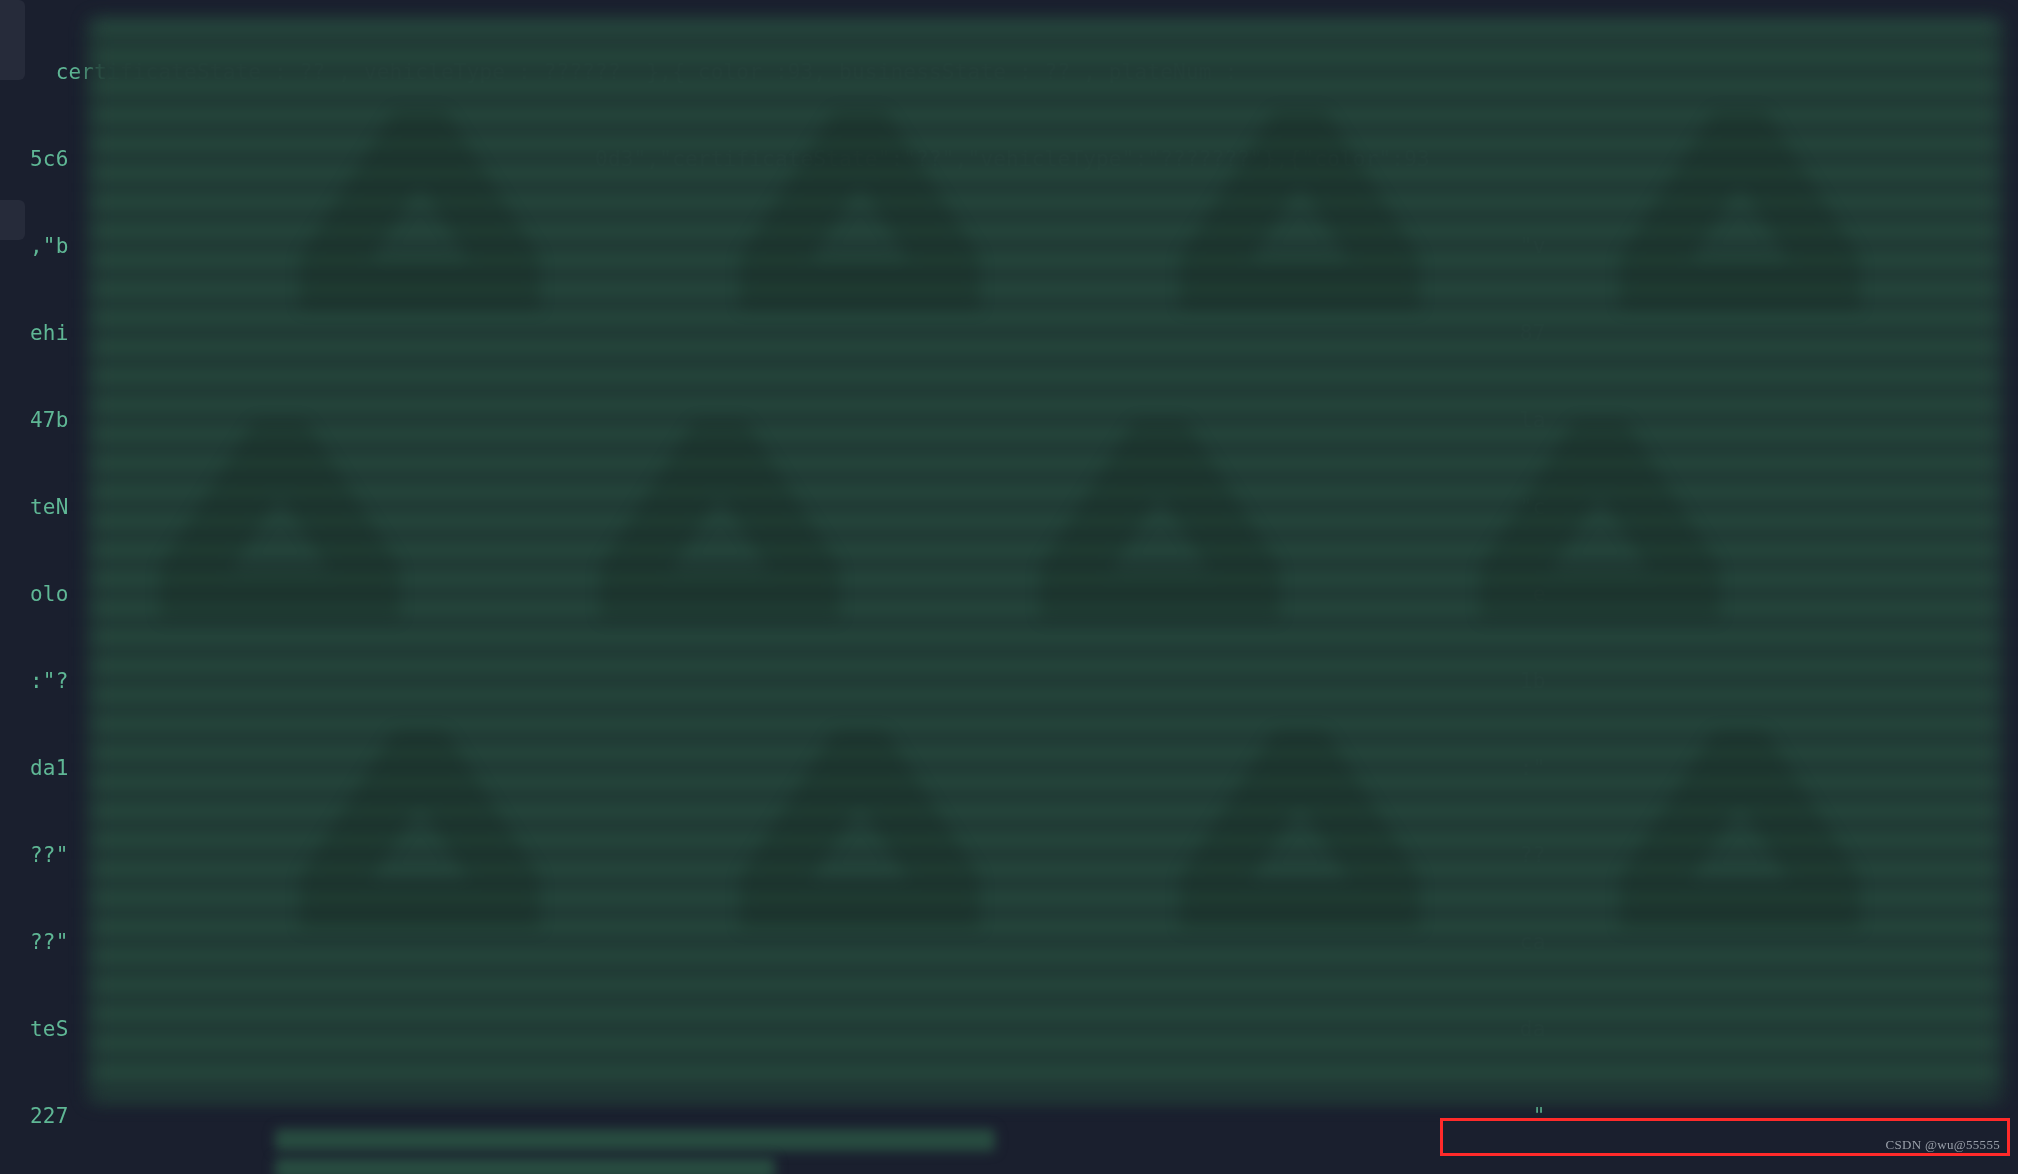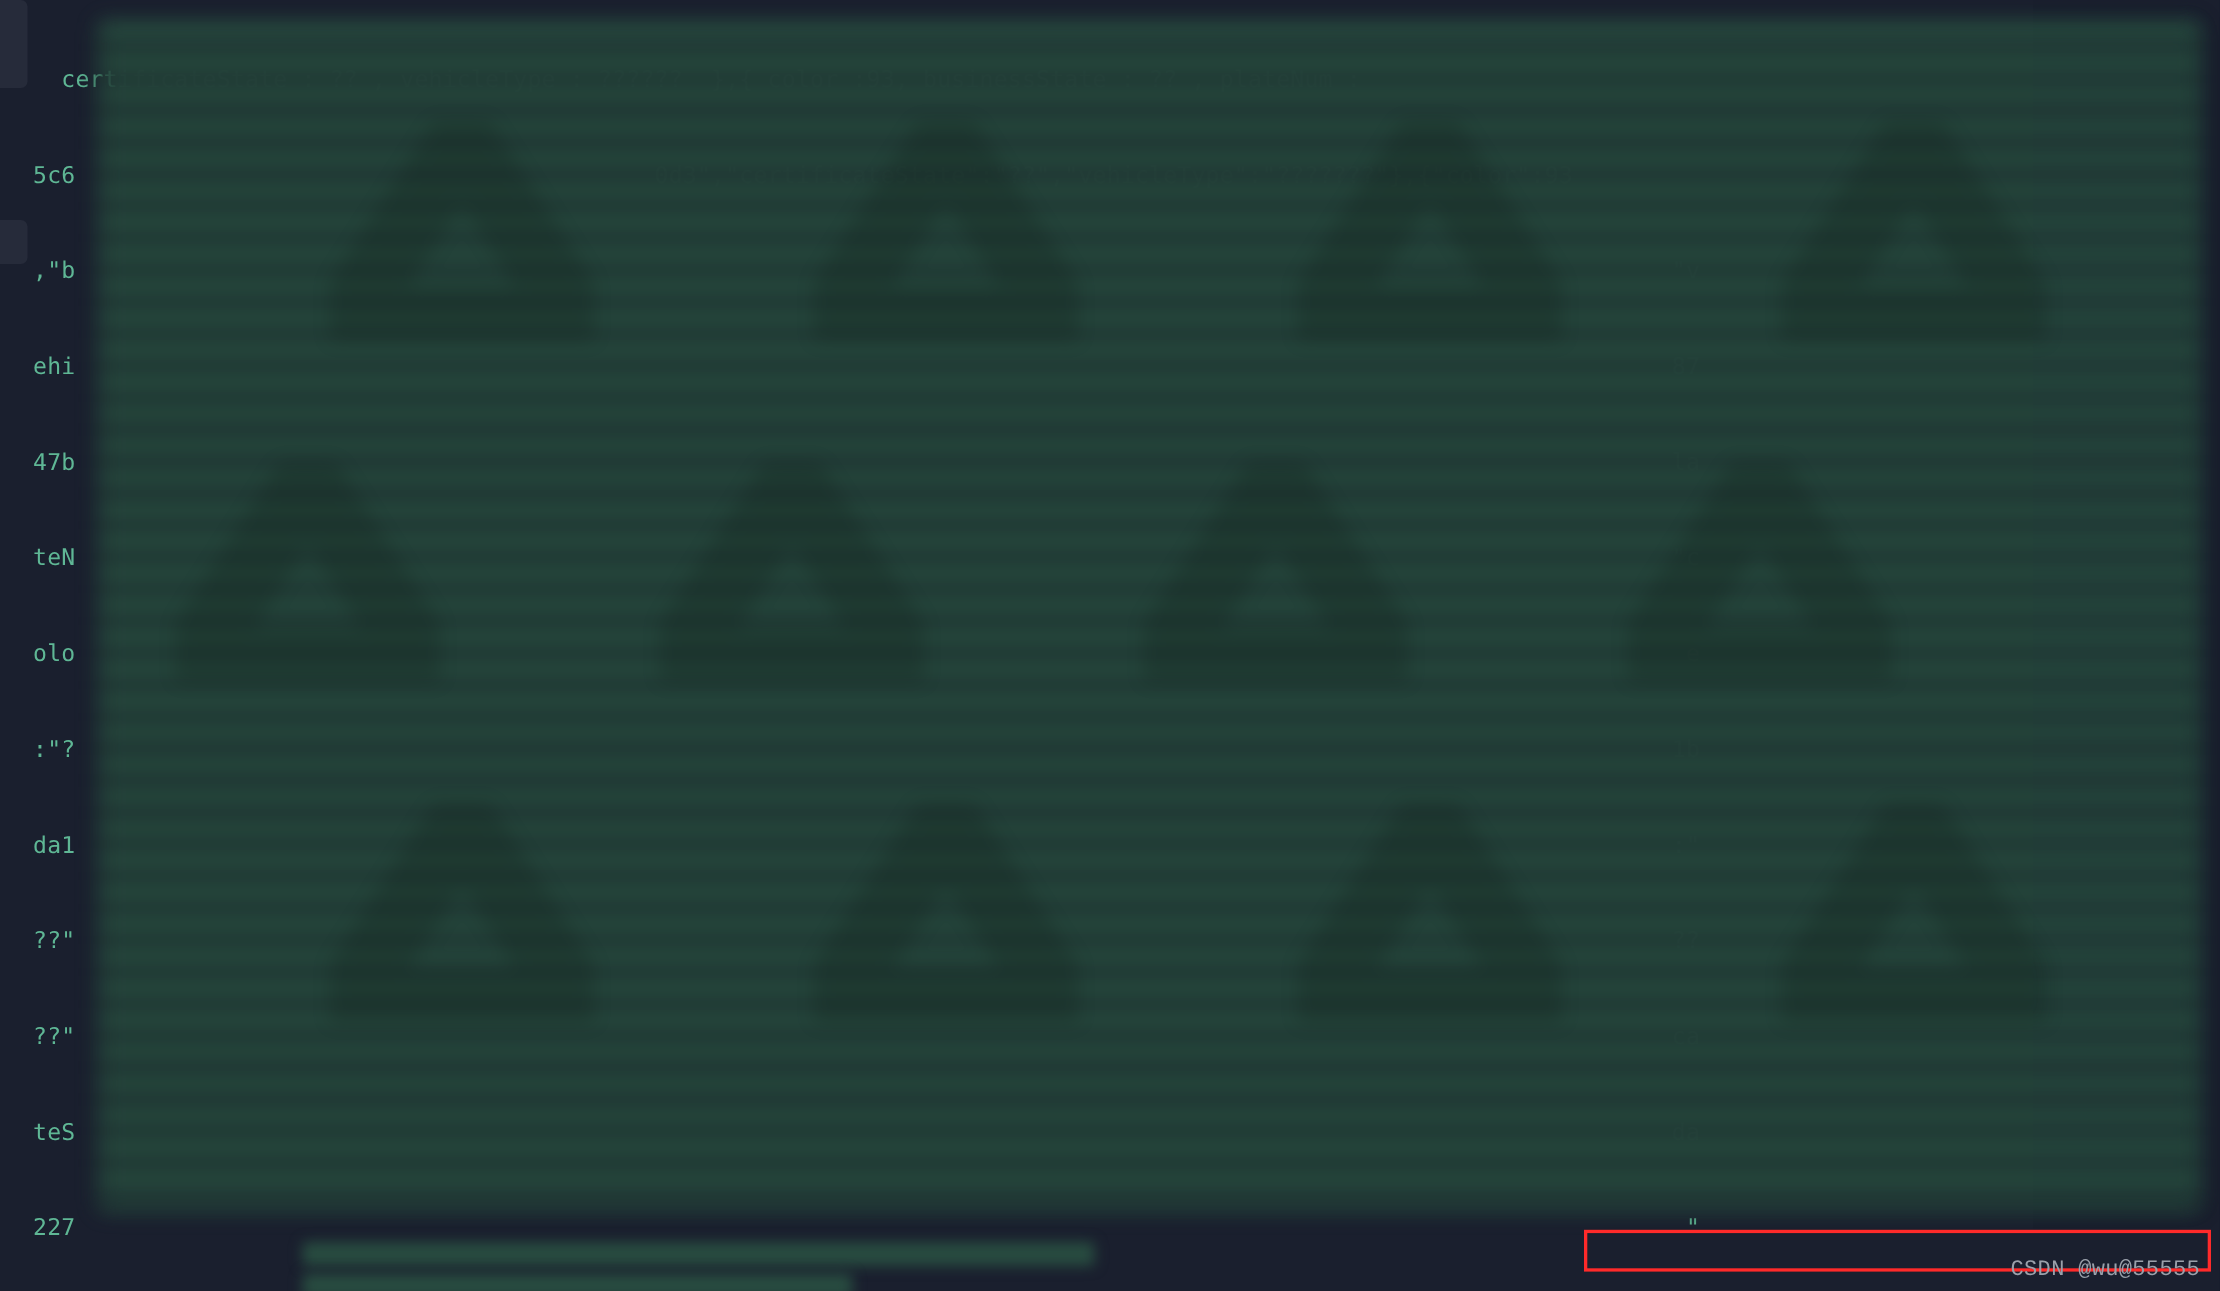--- a/index.html
+++ b/index.html
@@ -108,23 +108,23 @@
     position: absolute;
     background: #284c40;
     filter: blur(6px);
     height: 22px;
     border-radius: 4px;
     pointer-events: none;
   }
   .watermark {
     position: absolute;
     right: 18px;
-    bottom: 8px;
-    font-family: Liberation Mono, monospace;
-    font-size: 20px;
+    bottom: 21px;
+    font-family: Liberation Serif, serif;
+    font-size: 13px;
     color: #9aa0aa;
     letter-spacing: 0.3px;
   }
 </style>
 </head>
 <body>
 
 <div class="viewport">
 
   <div class="sidebar-stub"></div>

